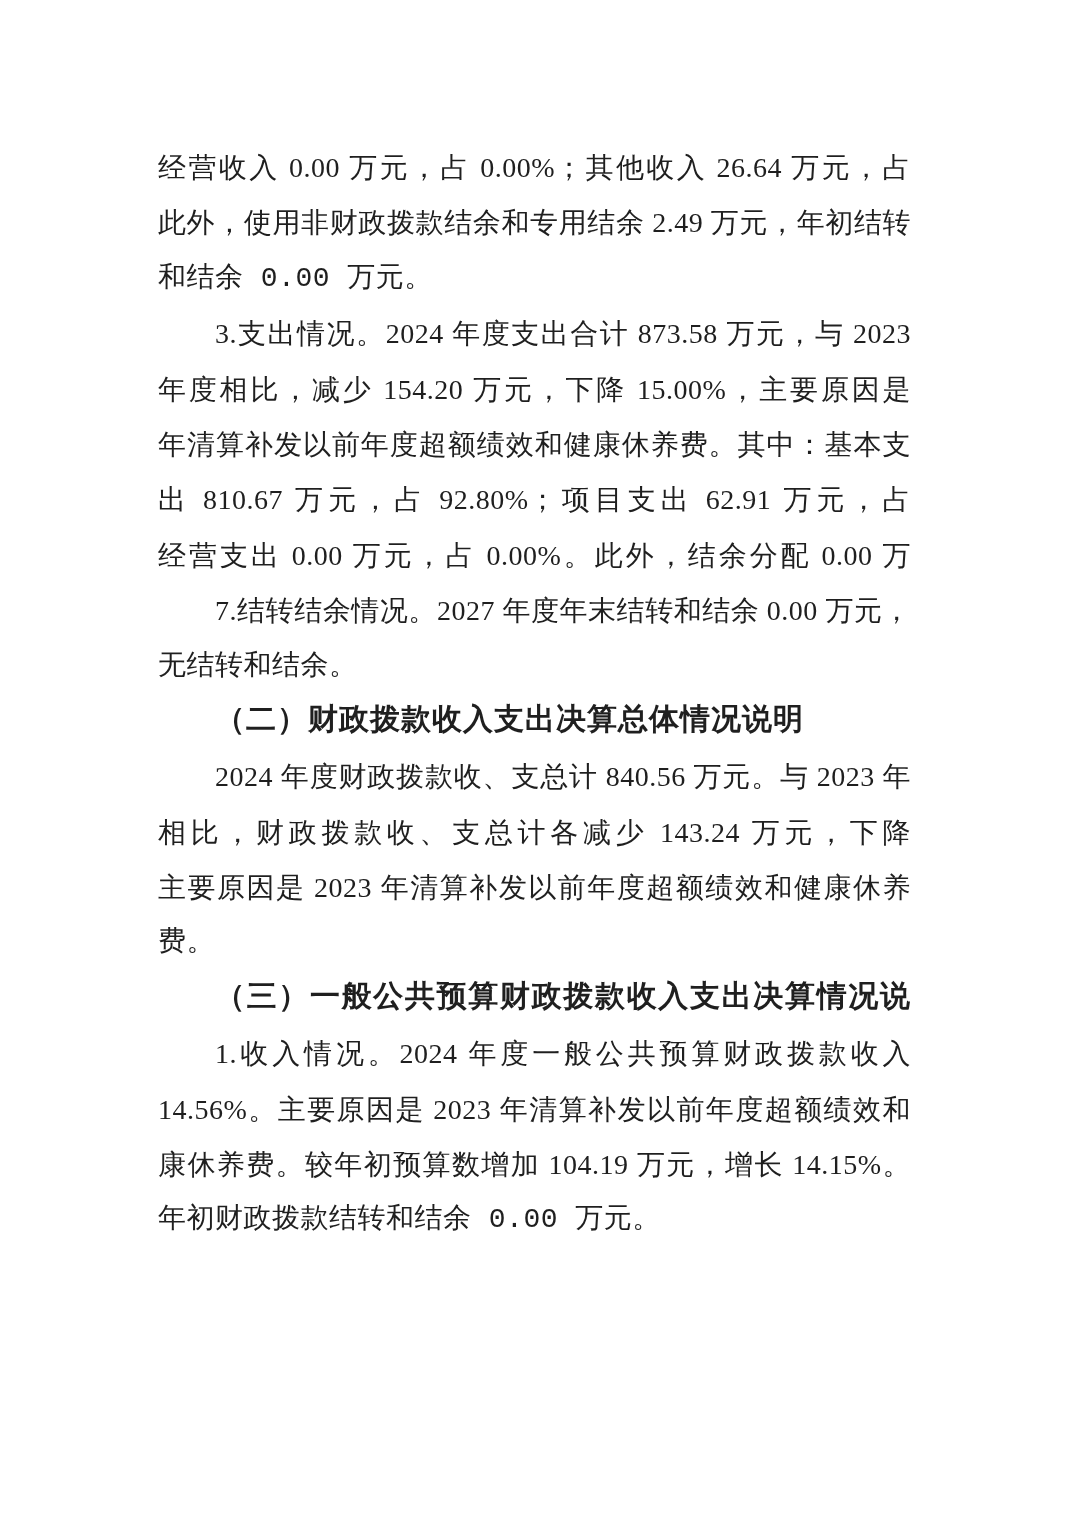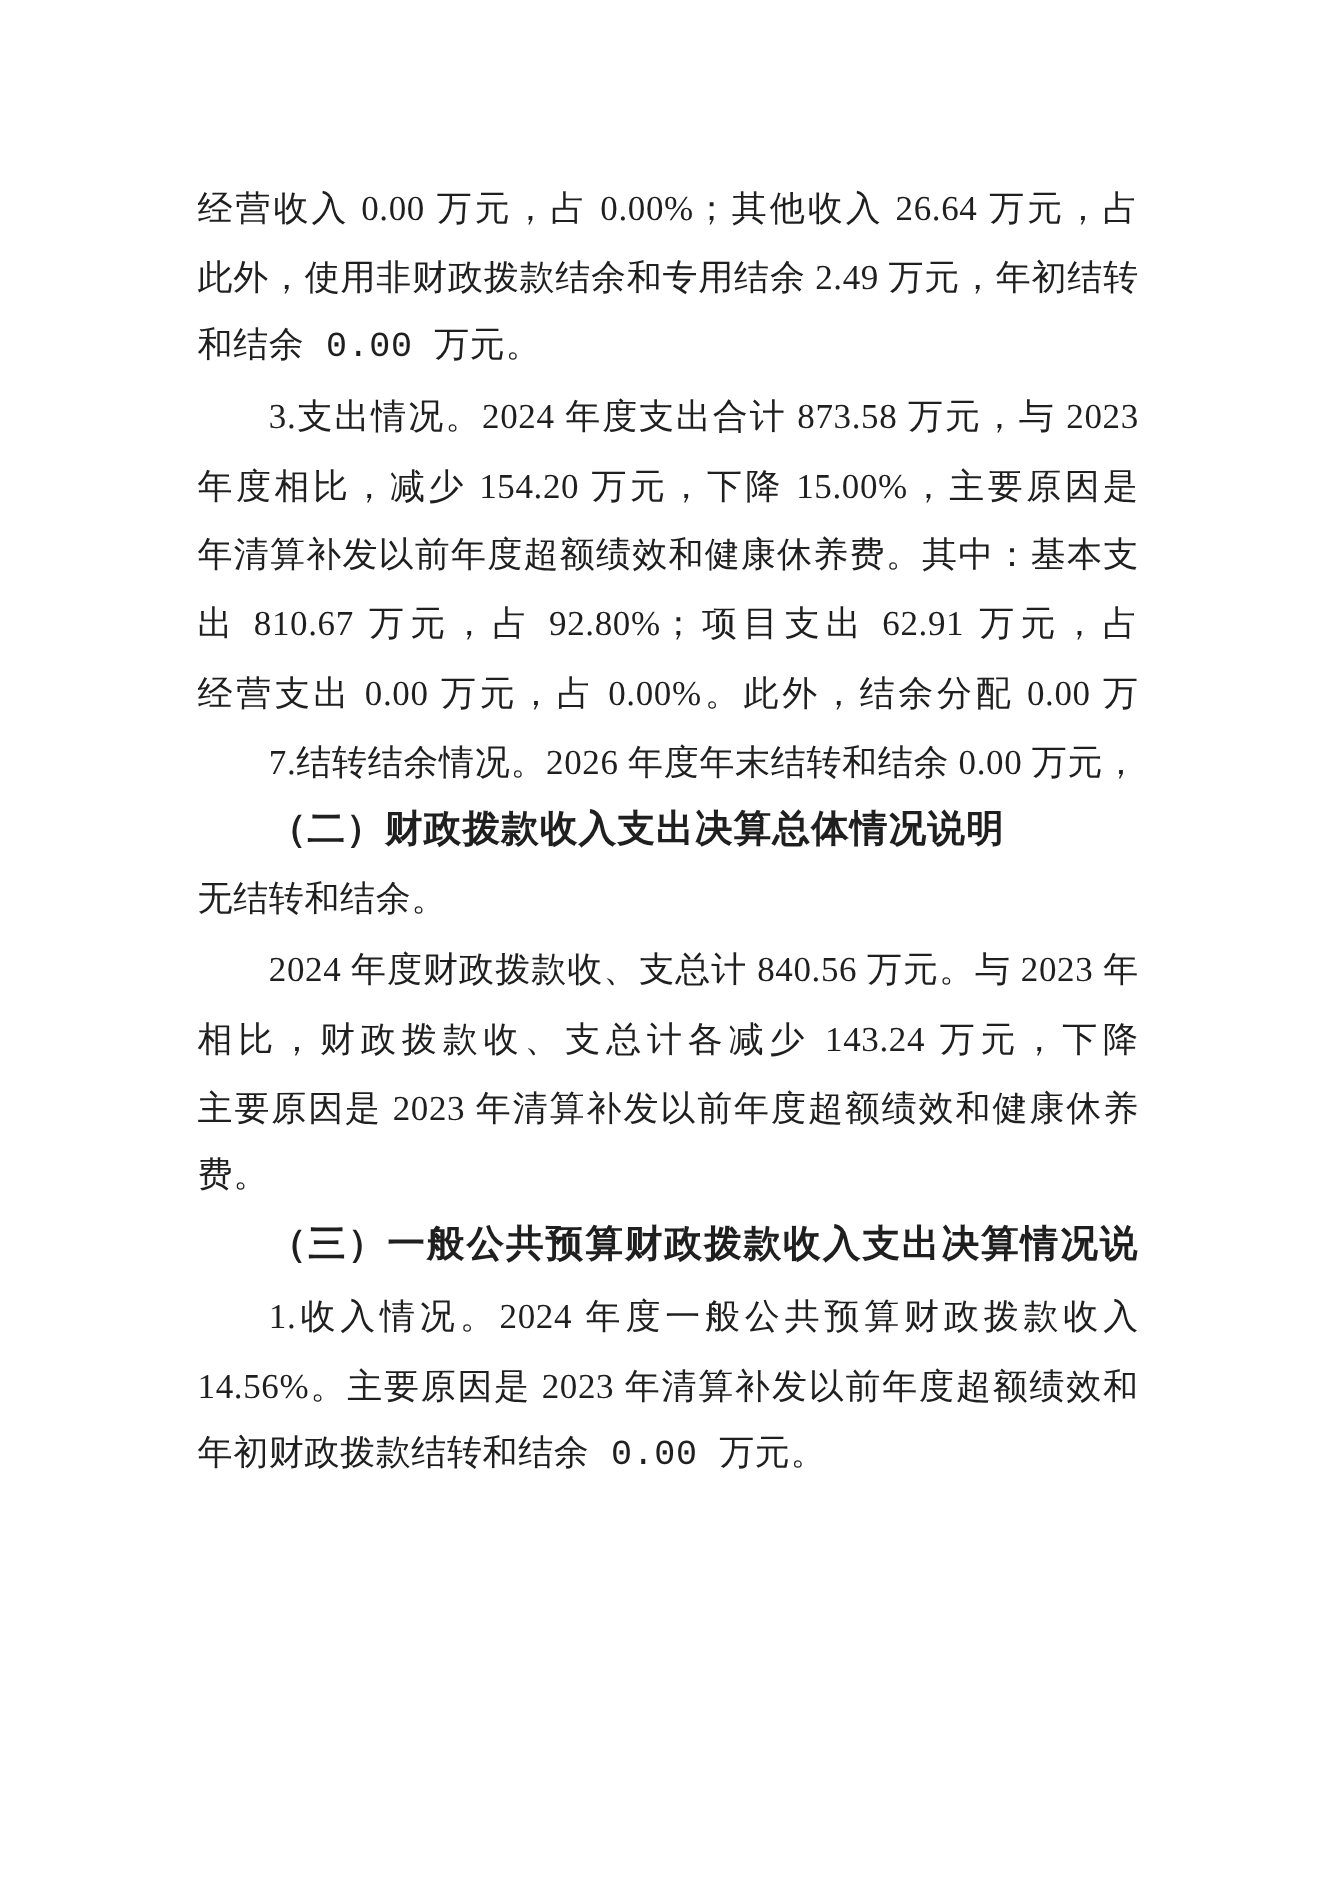--- a/index.html
+++ b/index.html
@@ -55,25 +55,26 @@
 <div class="page">
   <div class="content">
       <div class="line"><span>经营收入 0.00 万元，占 0.00%；其他收入 26.64 万元，占 3.06%。</span></div>
       <div class="line"><span>此外，使用非财政拨款结余和专用结余 2.49 万元，年初结转</span></div>
       <div class="line no-fill"><span>和结余 0.00 万元。</span></div>
       <div class="line indent"><span class="prefix">3.支出情况。</span><span>2024 年度支出合计 873.58 万元，与 2023</span></div>
       <div class="line"><span>年度相比，减少 154.20 万元，下降 15.00%，主要原因是 2023</span></div>
       <div class="line"><span>年清算补发以前年度超额绩效和健康休养费。其中：基本支</span></div>
       <div class="line"><span>出 810.67 万元，占 92.80%；项目支出 62.91 万元，占 7.20%；</span></div>
       <div class="line"><span>经营支出 0.00 万元，占 0.00%。此外，结余分配 0.00 万元。</span></div>
-      <div class="line indent"><span class="prefix">7.结转结余情况。</span><span>2026 年度年末结转和结余 0.00 万元，</span></div>
+      <div class="line indent"><span class="prefix">7.结转结余情况。</span><span>2027 年度年末结转和结余 0.00 万元，</span></div>
+      <div class="line no-fill"><span>无结转和结余。</span></div>
       <div class="line indent no-fill heading"><span>（二）财政拨款收入支出决算总体情况说明</span></div>
-      <div class="line no-fill"><span>无结转和结余。</span></div>
       <div class="line indent"><span>2024 年度财政拨款收、支总计 840.56 万元。与 2023 年</span></div>
       <div class="line"><span>相比，财政拨款收、支总计各减少 143.24 万元，下降 14.56%。</span></div>
       <div class="line"><span>主要原因是 2023 年清算补发以前年度超额绩效和健康休养</span></div>
       <div class="line no-fill"><span>费。</span></div>
       <div class="line indent no-fill heading"><span>（三）一般公共预算财政拨款收入支出决算情况说明</span></div>
       <div class="line indent"><span class="prefix">1.收入情况。</span><span>2024 年度一般公共预算财政拨款收入</span></div>
       <div class="line"><span>14.56%。主要原因是 2023 年清算补发以前年度超额绩效和健</span></div>
+      <div class="line"><span>康休养费。较年初预算数增加 104.19 万元，增长 14.15%。</span></div>
       <div class="line no-fill"><span>年初财政拨款结转和结余 0.00 万元。</span></div>
     </div>
 </div>
 
 </body></html>

